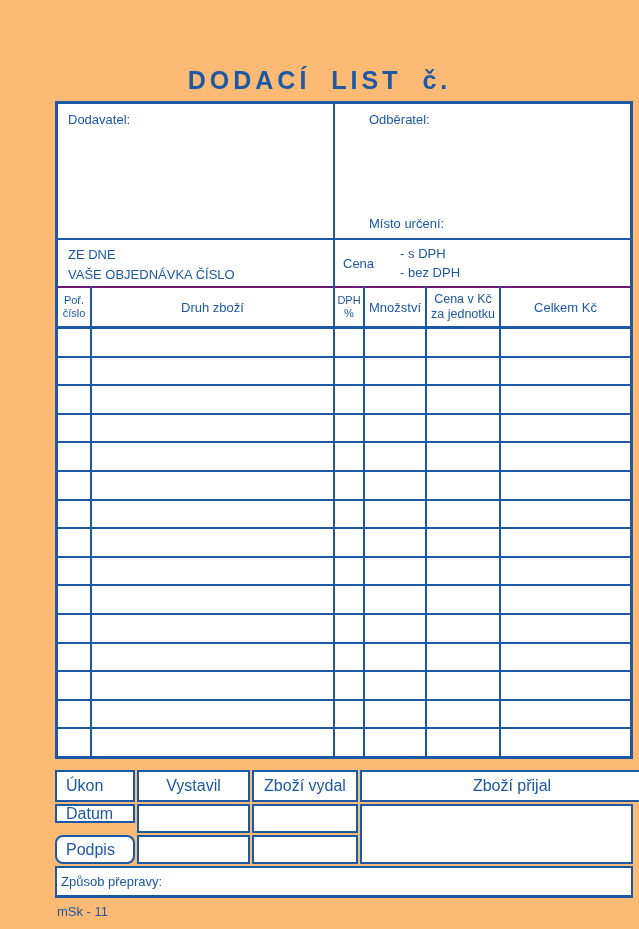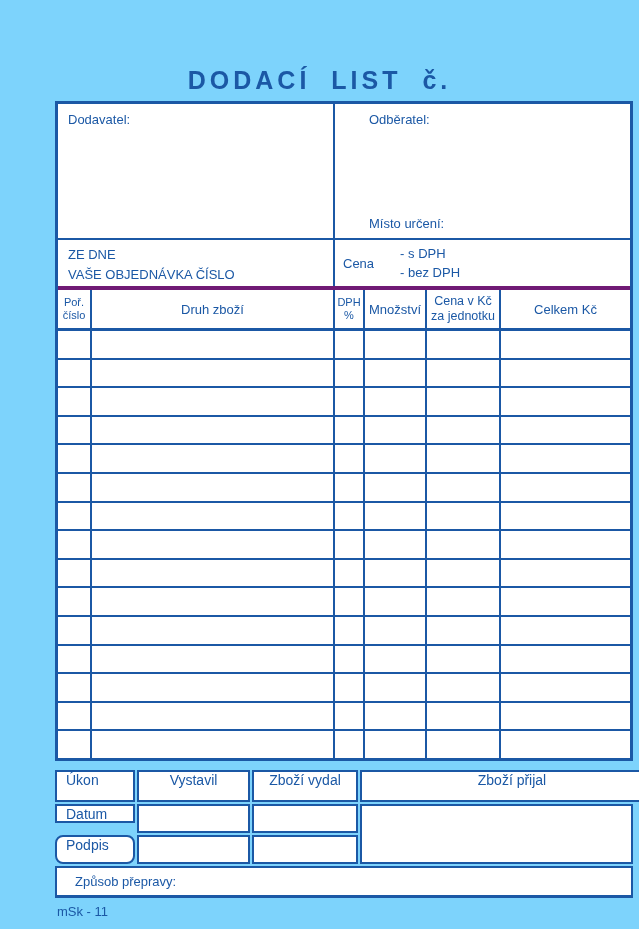--- a/index.html
+++ b/index.html
@@ -1,17 +1,17 @@
 <!DOCTYPE html>
 <html><head>
 <meta charset="utf-8">
 <style>
   html,body{margin:0;padding:0;background:#ffffff;}
   .page{
-    position:relative;width:639px;height:929px;background:#7dd3fc;
+    position:relative;width:639px;height:929px;background:#fdba74;
     font-family:"Liberation Sans", sans-serif;color:#1b58a5;overflow:hidden;
   }
   .title{
     position:absolute;top:66px;left:0;width:100%;text-align:center;
     font-size:25px;font-weight:bold;letter-spacing:4px;word-spacing:10px;color:#1b58a5;
   }
   
   .boxA{
     position:absolute;left:55px;top:101px;width:578px;
     border:3px solid #1b58a5;box-sizing:border-box;background:#fff;
@@ -22,42 +22,42 @@
   .lbl{font-size:13px;line-height:15px;}
   .pad{padding:8px 0 0 10px;}
   .dest{position:absolute;left:10px;bottom:7px;}
   .sec-order{display:flex;height:46px;border-top:2px solid #1b58a5;}
   .order-left{width:277px;border-right:2px solid #1b58a5;box-sizing:border-box;padding:5px 0 0 10px;}
   .order-left .lbl{line-height:20px;display:block;}
   .price-wrap{flex:1;display:flex;align-items:center;padding-left:8px;}
   .price-lines{margin-left:26px;}
   .price-lines .lbl{display:block;line-height:19px;}
   
-  table.items{width:572px;border-collapse:collapse;table-layout:fixed;border-top:4px solid #701a75;}
+  table.items{width:572px;border-collapse:collapse;table-layout:fixed;border-top:2px solid #701a75;}
   table.items th, table.items td{border:2px solid #1b58a5;padding:0;}
   table.items tr > *:first-child{border-left:0;}
   table.items tr > *:last-child{border-right:0;}
   table.items thead th{border-top:0;border-bottom:3px solid #1b58a5;height:38px;
     font-weight:normal;font-size:13px;text-align:center;vertical-align:middle;}
   table.items thead th .small2{font-size:11px;line-height:13px;display:block;}
   table.items thead th .two{font-size:12.5px;line-height:15px;display:block;}
   table.items tbody td{height:26.6px;background:#fff;}
   table.items tbody tr:last-child td{border-bottom:0;}
   
   .sbox{
     position:absolute;border:2px solid #1b58a5;box-sizing:border-box;background:#fff;
-    font-size:14px;display:flex;
+    font-size:16px;display:flex;align-items:center;
   }
   .sbox.center{justify-content:center;}
   .sbox.labelled{padding-left:9px;}
   
   .transport{
     position:absolute;left:55px;top:866px;width:578px;height:32px;
     border:2px solid #1b58a5;border-bottom-width:3px;box-sizing:border-box;
-    display:flex;align-items:center;padding-left:18px;font-size:13px;background:#fff;
+    display:flex;align-items:center;padding-left:4px;font-size:13px;background:#fff;
   }
   .footer-code{position:absolute;left:57px;top:904px;font-size:13px;}
 </style>
 </head>
 <body>
 
 <div class="page">
 
   <div class="title">DODACÍ LIST č.</div>
 

